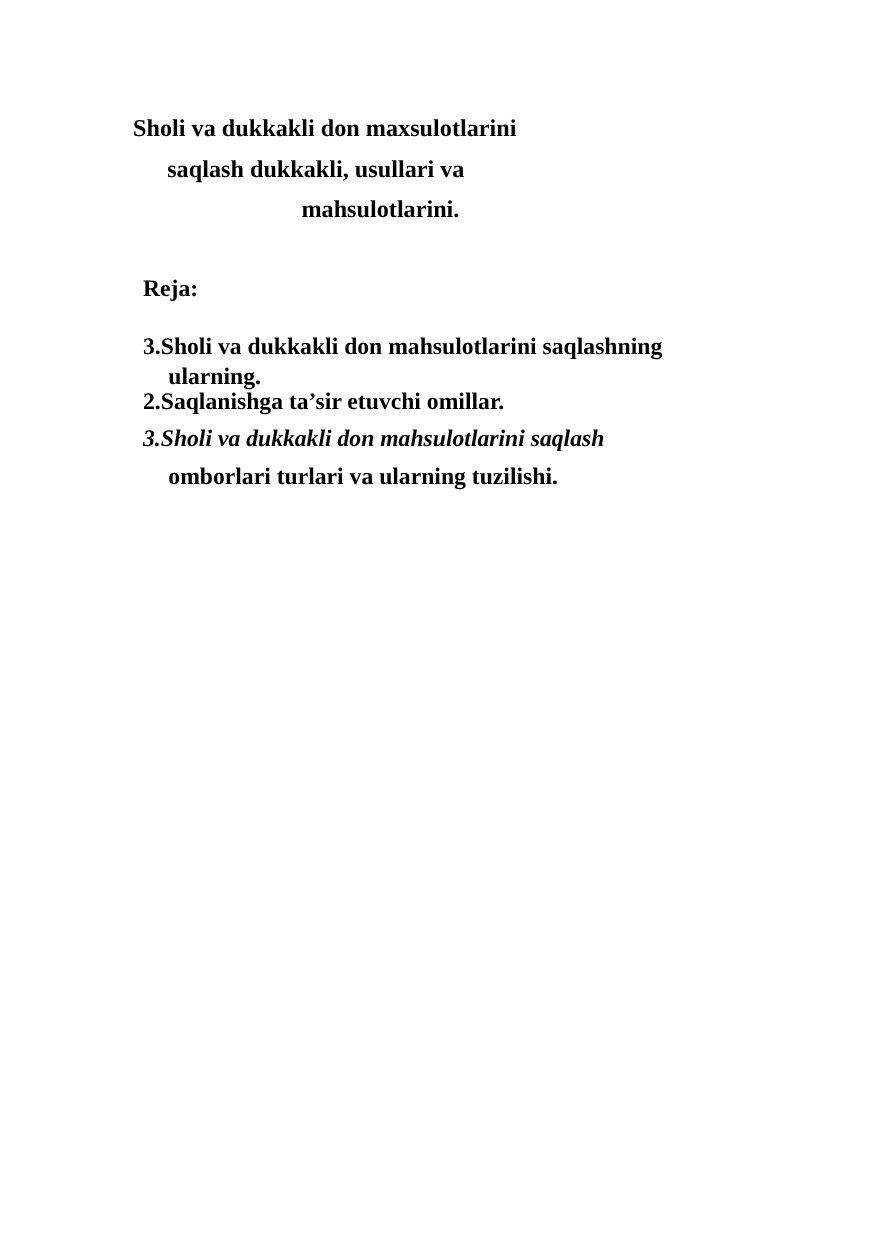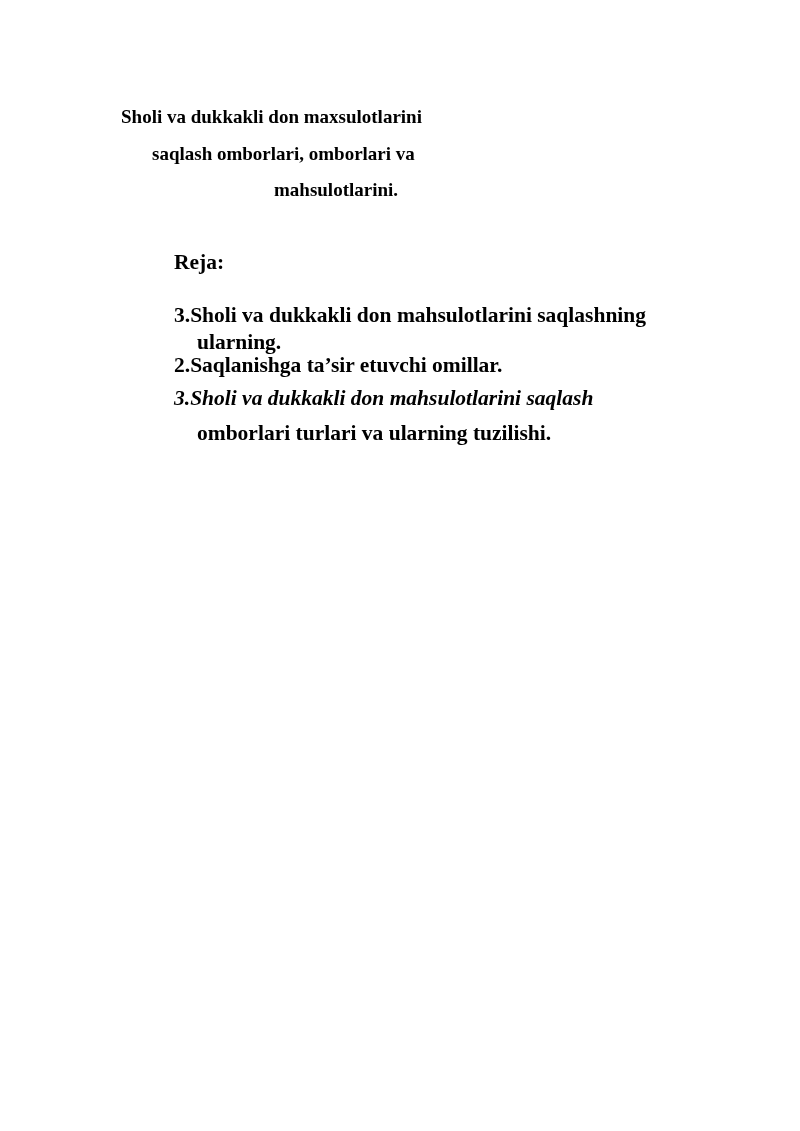--- a/index.html
+++ b/index.html
@@ -1,28 +1,28 @@
 <!DOCTYPE html>
 <html><head>
 <meta charset="utf-8">
 <style>
   html, body { margin:0; padding:0; background:#fff; }
   body { width:800px; height:1131px; position:relative; overflow:hidden;
          font-family:"Liberation Serif","DejaVu Serif",serif; color:#000; }
   .t { position:absolute; white-space:nowrap; font-weight:bold; }
-  .title { font-size:19px; line-height:34px; }
-  .body { font-size:21.5px; line-height:27px;margin-left:44px; }
+  .title { font-size:22px; line-height:34px; }
+  .body { font-size:21.5px; line-height:27px; }
 </style>
 </head>
 <body>
 
 <div>
   <div>
     <div class="t title" style="left:121px; top:100px;">Sholi va dukkakli don maxsulotlarini</div>
-    <div class="t title" style="left:152px; top:137px;">saqlash omborlari, omborlari va</div>
+    <div class="t title" style="left:152px; top:137px;">saqlash dukkakli, usullari va</div>
     <div class="t title" style="left:274px; top:173px;">mahsulotlarini.</div>
   </div>
 
   <div class="t body" style="left:130px; top:249px;">Reja:</div>
 
   <div>
     <div class="t body" style="left:130px; top:302px;">3.Sholi va dukkakli don mahsulotlarini saqlashning</div>
     <div class="t body" style="left:153px; top:329px;">ularning.</div>
     <div class="t body" style="left:130px; top:352px;">2.Saqlanishga ta’sir etuvchi omillar.</div>
     <div class="t body" style="left:130px; top:385px;font-style:italic;">3.Sholi va dukkakli don mahsulotlarini saqlash</div>

